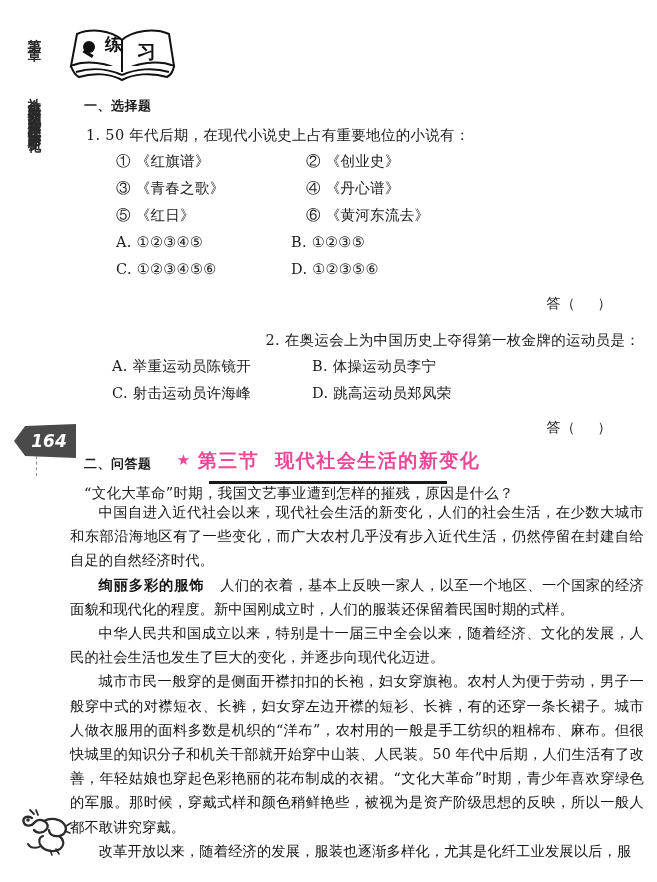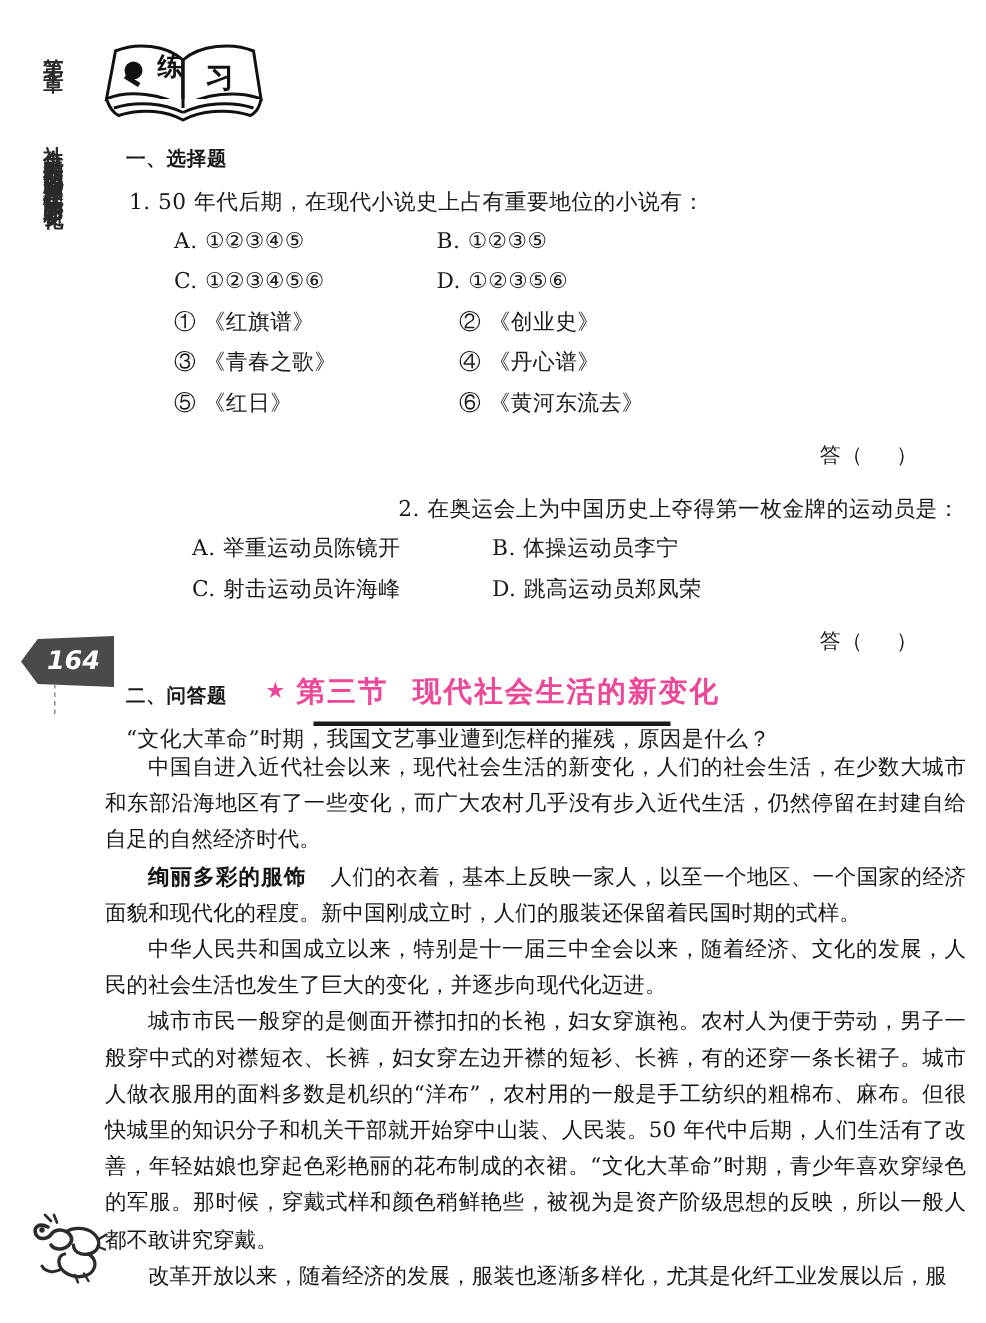--- a/index.html
+++ b/index.html
@@ -108,21 +108,21 @@
   .opt-grid {
     display: grid;
     grid-template-columns: 190px 1fr;
     font-family: "DejaVu Serif", "Liberation Serif", serif;
     font-size: 14.5px;
     line-height: 27px;
     margin-left: 32px;
     letter-spacing: 0.3px;
   }
   .opt-grid.abcd { grid-template-columns: 175px 1fr; margin-left: 32px; }
-  .opt-grid.people { grid-template-columns: 200px 1fr; margin-left: 44px; }
+  .opt-grid.people { grid-template-columns: 200px 1fr; margin-left: 28px; }
 
   .answer-row {
     text-align: right;
     font-family: "DejaVu Serif", "Liberation Serif", serif;
     font-size: 14px;
     letter-spacing: 0.5px;
     margin-top: 12px;
     padding-right: 28px;
   }
   .answer-row .blank { display: inline-block; width: 22px; }
@@ -228,34 +228,34 @@
 
   <div id="content">
 
     <p class="sec-head">一、选择题</p>
 
     <p class="q-line">
       <span class="q-num">1.</span>
       <span>50 年代后期，在现代小说史上占有重要地位的小说有：</span>
     </p>
 
-    <div class="opt-grid abcd">
-      <span>A. ①②③④⑤</span>
-      <span>B. ①②③⑤</span>
-      <span>C. ①②③④⑤⑥</span>
-      <span>D. ①②③⑤⑥</span>
-    </div>
-
     <div class="opt-grid">
       <span>① 《红旗谱》</span>
       <span>② 《创业史》</span>
       <span>③ 《青春之歌》</span>
       <span>④ 《丹心谱》</span>
       <span>⑤ 《红日》</span>
       <span>⑥ 《黄河东流去》</span>
+    </div>
+
+    <div class="opt-grid abcd">
+      <span>A. ①②③④⑤</span>
+      <span>B. ①②③⑤</span>
+      <span>C. ①②③④⑤⑥</span>
+      <span>D. ①②③⑤⑥</span>
     </div>
 
     <div class="answer-row">
       <span>答（</span><span class="blank"></span><span>）</span>
     </div>
 
     <p class="q-line" style="margin-top:14px;text-align:right;">
       <span class="q-num">2.</span>
       <span>在奥运会上为中国历史上夺得第一枚金牌的运动员是：</span>
     </p>

